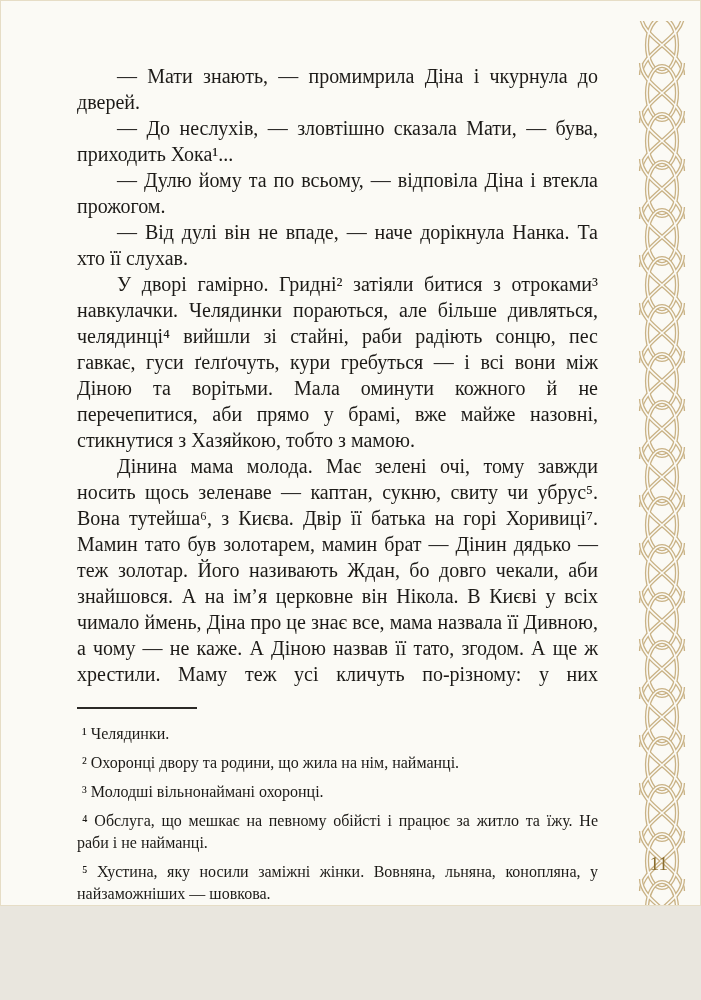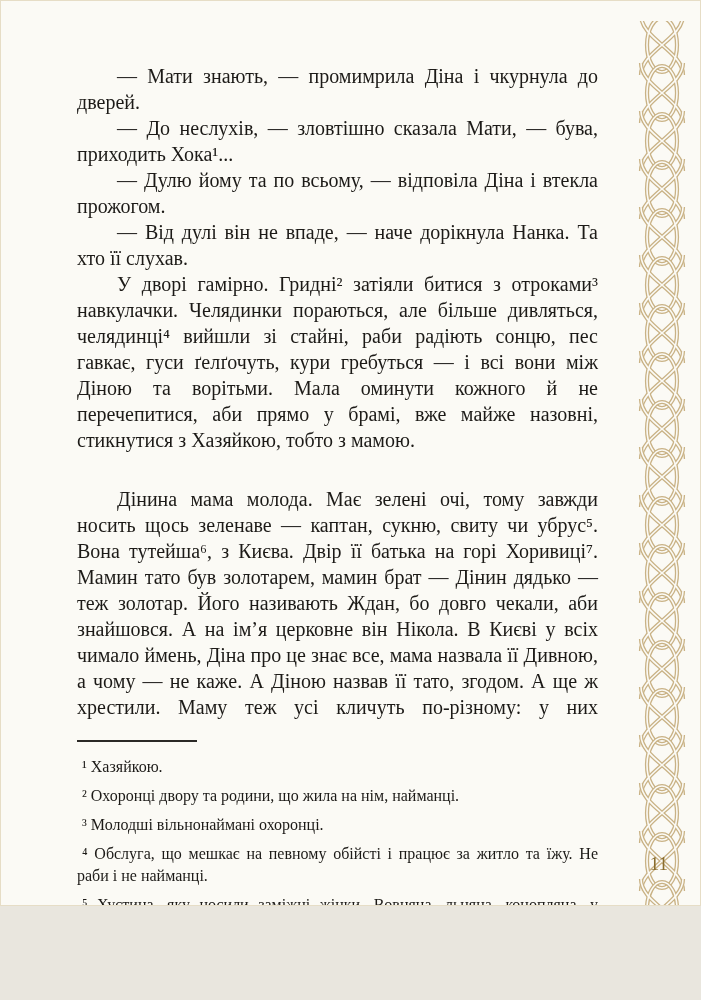--- a/index.html
+++ b/index.html
@@ -21,21 +21,21 @@
     top: 62px;
     width: 521px;
   }
   .text-block p {
     margin: 0;
     font-size: 20px;
     line-height: 26px;
     text-align: justify;
     text-indent: 40px;
   }
-  .text-block p.continues { text-align-last: justify; margin-top: 33px; }
+  .text-block p.continues { text-align-last: justify; }
   .fn-rule {
     width: 120px;
     border-top: 2px solid #2b2926;
     margin: 20px 0 14px 0;
   }
   .footnote {
     font-size: 16px;
     line-height: 22px;
     text-align: justify;
     text-indent: 5px;
@@ -62,21 +62,21 @@
   <main class="text-block">
     <p>— Мати знають, — промимрила Діна і чкурнула до дверей.</p>
     <p>— До неслухів, — зловтішно сказала Мати, — бува, приходить Хока¹...</p>
     <p>— Дулю йому та по всьому, — відповіла Діна і втекла прожогом.</p>
     <p>— Від дулі він не впаде, — наче дорікнула Нанка. Та хто її слухав.</p>
     <p>У дворі гамірно. Гридні² затіяли битися з отроками³ навкулачки. Челядинки пораються, але більше дивляться, челядинці⁴ вийшли зі стайні, раби радіють сонцю, пес гавкає, гуси ґелґочуть, кури гребуться — і всі вони між Діною та ворітьми. Мала оминути кожного й не перечепитися, аби прямо у брамі, вже майже назовні, стикнутися з Хазяйкою, тобто з мамою.</p>
     <p class="continues">Дінина мама молода. Має зелені очі, тому завжди носить щось зеленаве — каптан, сукню, свиту чи убрус⁵. Вона тутейша⁶, з Києва. Двір її батька на горі Хоривиці⁷. Мамин тато був золотарем, мамин брат — Дінин дядько — теж золотар. Його називають Ждан, бо довго чекали, аби знайшовся. А на ім’я церковне він Нікола. В Києві у всіх чимало ймень, Діна про це знає все, мама назвала її Дивною, а чому — не каже. А Діною назвав її тато, згодом. А ще ж хрестили. Маму теж усі кличуть по-різному: у них</p>
 
     <div class="fn-rule"></div>
 
-    <div class="footnote">¹ Хазяйкою.</div>
+    <div class="footnote">¹ Челядинки.</div>
     <div class="footnote">² Охоронці двору та родини, що жила на нім, найманці.</div>
     <div class="footnote">³ Молодші вільнонаймані охоронці.</div>
     <div class="footnote">⁴ Обслуга, що мешкає на певному обійсті і працює за житло та їжу. Не раби і не найманці.</div>
     <div class="footnote">⁵ Хустина, яку носили заміжні жінки. Вовняна, льняна, конопляна, у найзаможніших — шовкова.</div>
     <div class="footnote">⁶ Місцева золотарем.</div>
     <div class="footnote">⁷ Нині Замкова мама.</div>
   </main>
 
   <svg class="ornament" id="ornament-svg" width="66" height="912" viewBox="0 0 66 912" aria-hidden="true">
     <defs>

